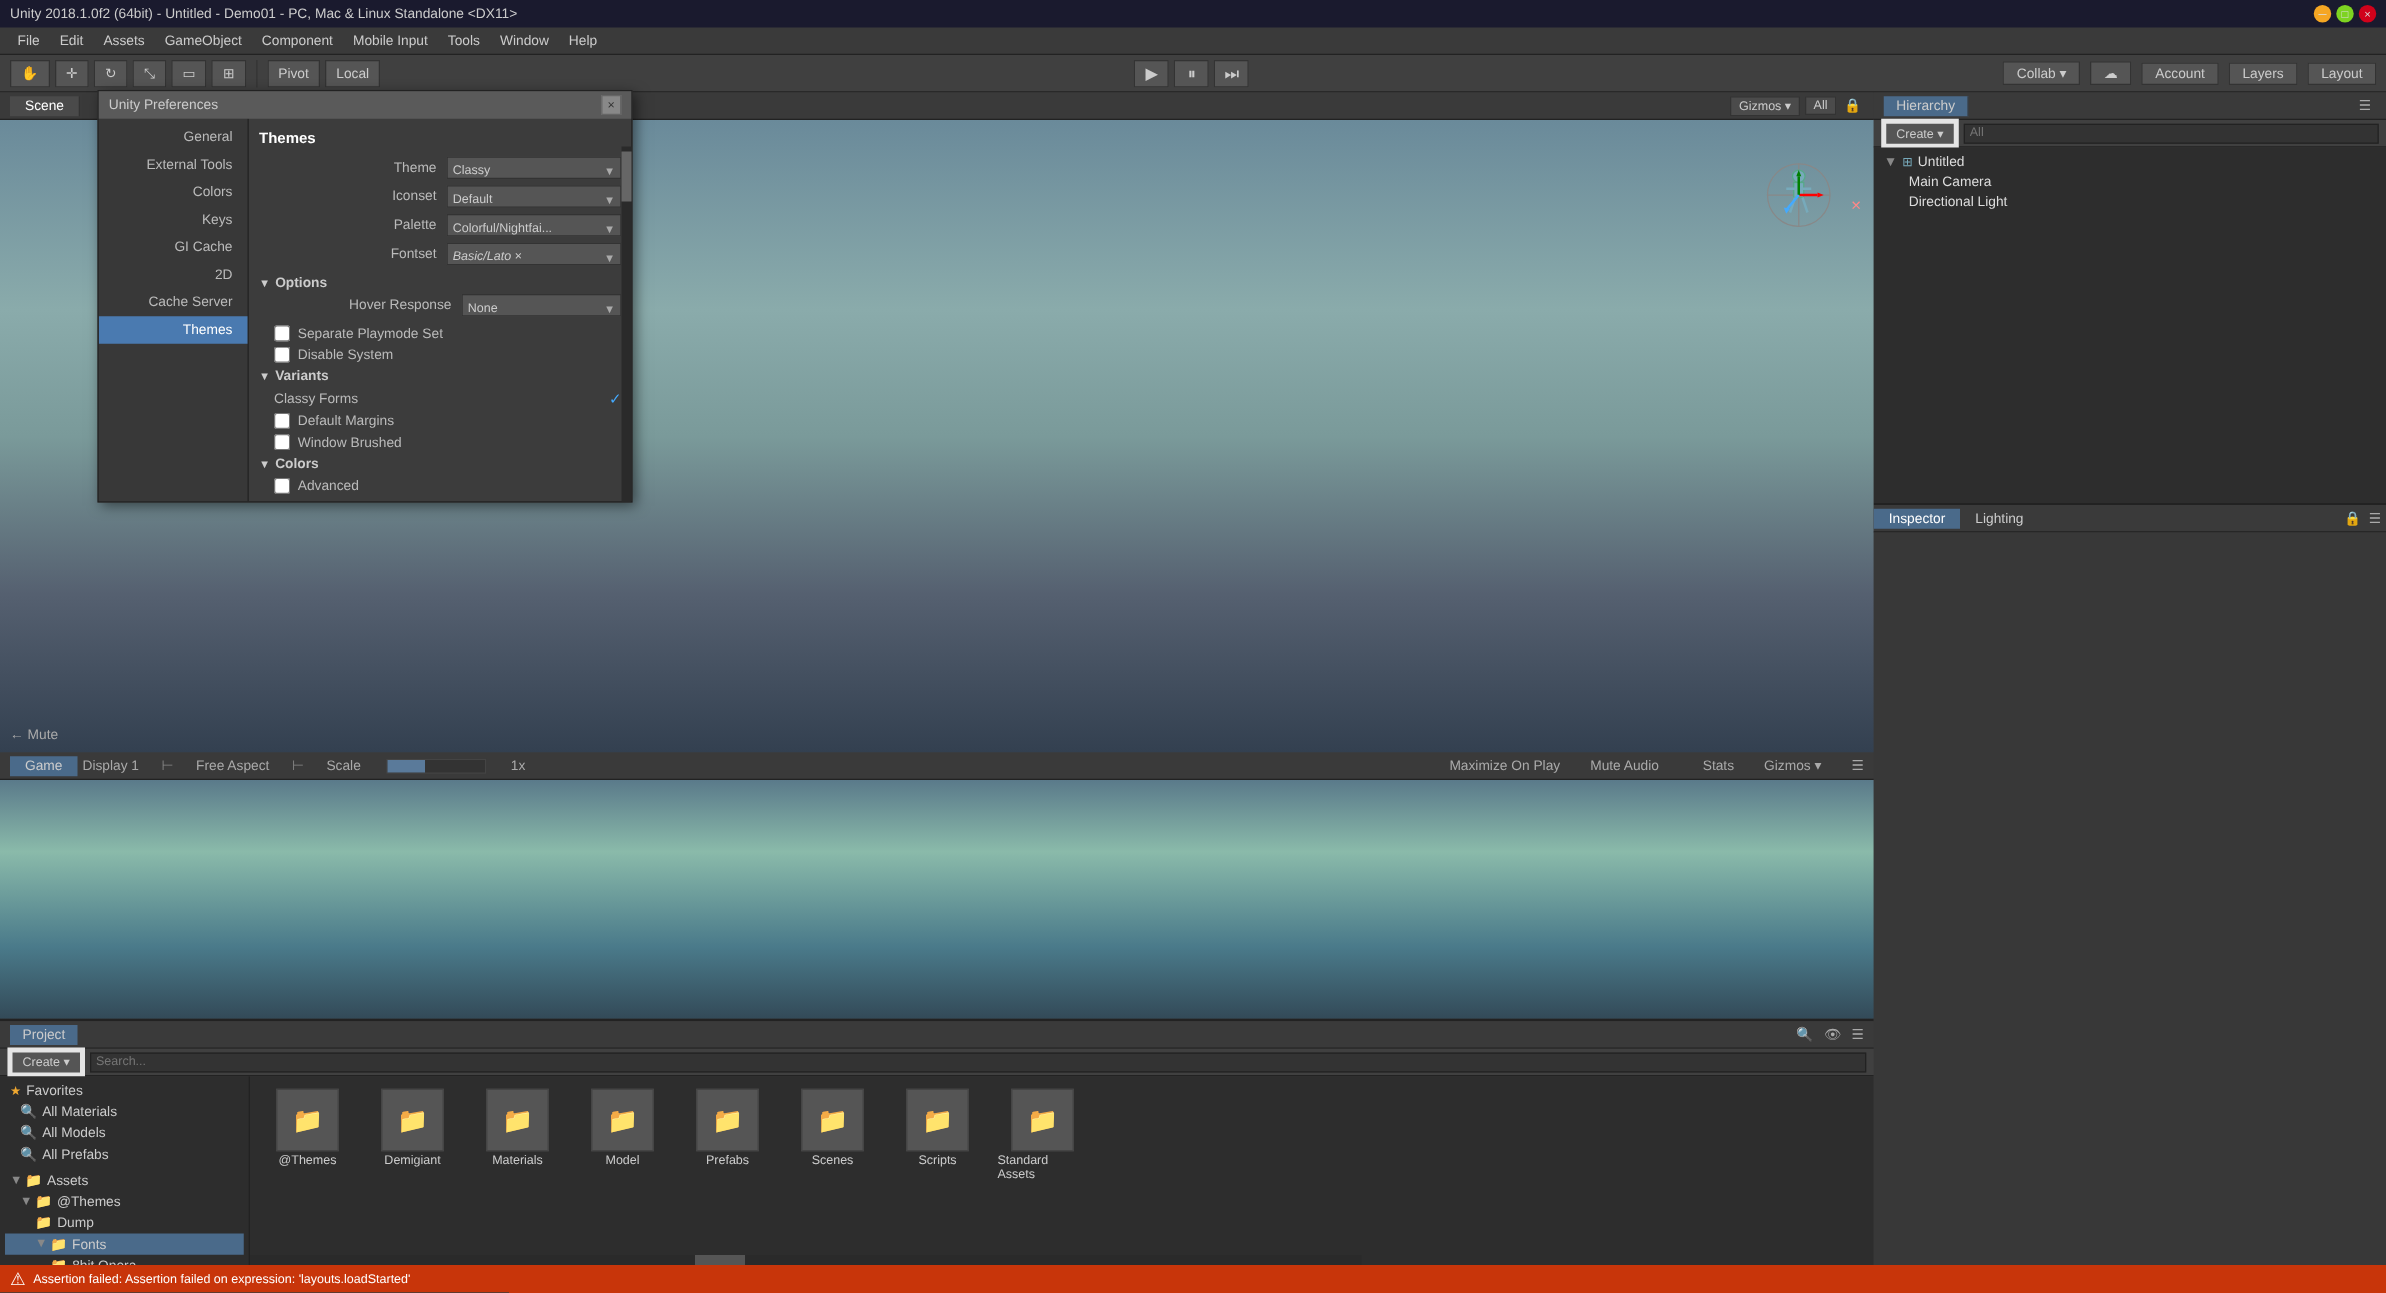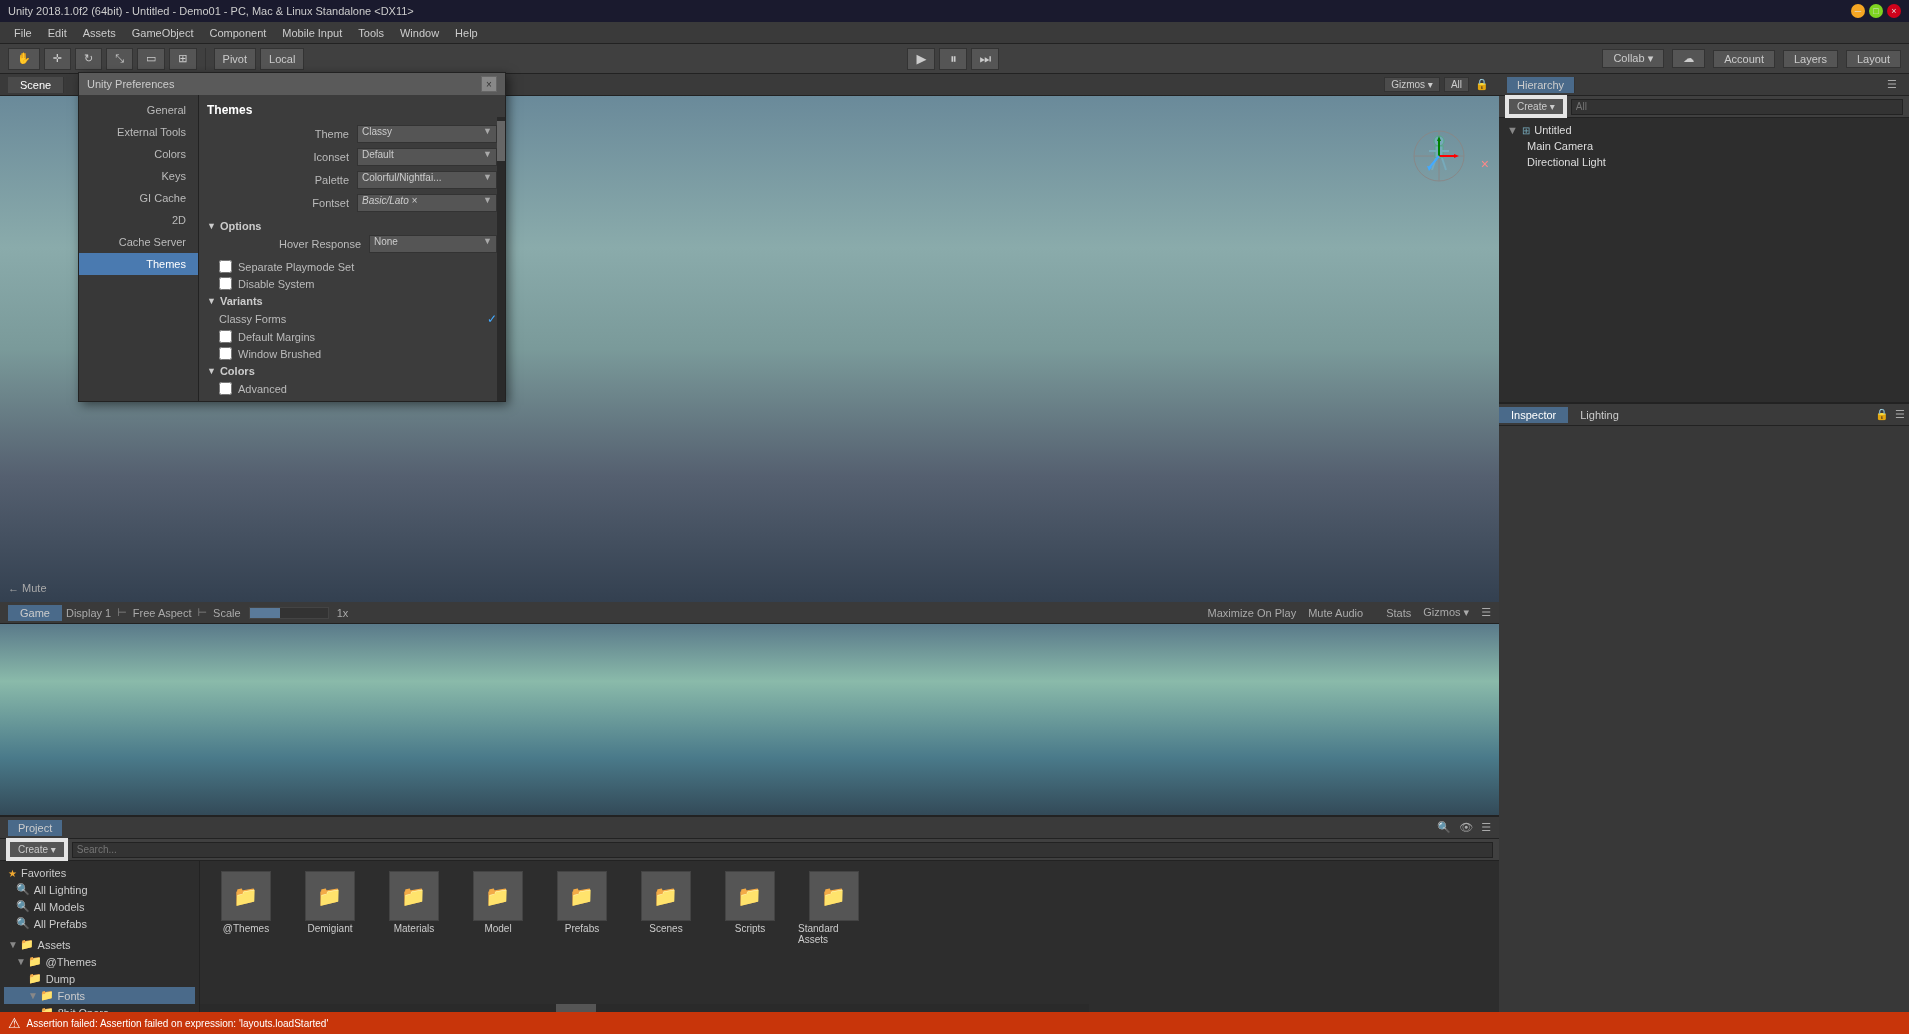--- a/index.html
+++ b/index.html
@@ -251,21 +251,21 @@
     .game-tab {
       padding: 2px 12px;
       font-size: 11px;
       color: #ccc;
       cursor: pointer;
     }
     .game-tab.active { background: #4a6a8a; }
     .game-toolbar-items {
       display: flex;
       align-items: center;
-      gap: 4px;
+      gap: 16px;
       flex: 1;
     }
     #project-header {
       height: 22px;
       background: #3a3a3a;
       display: flex;
       align-items: center;
       padding: 0 8px;
       gap: 4px;
       border-bottom: 1px solid #222;
@@ -433,21 +433,21 @@
     }
     .pref-dropdown {
       flex: 1;
       height: 18px;
       background: #555;
       border: 1px solid #333;
       color: #ccc;
       font-size: 10px;
       padding: 0 4px;
       display: flex;
-      align-items: flex-start;
+      align-items: flex-end;
       justify-content: space-between;
       cursor: pointer;
       position: relative;
     }
     .pref-dropdown .dd-arrow { color: #aaa; font-size: 9px; }
     .pref-group-header {
       display: flex;
       align-items: center;
       padding: 3px 0;
       font-size: 11px;
@@ -673,21 +673,21 @@
     <div id="project-content">
 
       <div id="project-left">
 
         <div class="fav-item">
           <span class="star-icon">★</span>
           <span>Favorites</span>
         </div>
         <div class="project-folder indent-1">
           <span class="folder-icon">🔍</span>
-          <span>All Lighting</span>
+          <span>All Materials</span>
         </div>
         <div class="project-folder indent-1">
           <span class="folder-icon">🔍</span>
           <span>All Models</span>
         </div>
         <div class="project-folder indent-1">
           <span class="folder-icon">🔍</span>
           <span>All Prefabs</span>
         </div>
 

